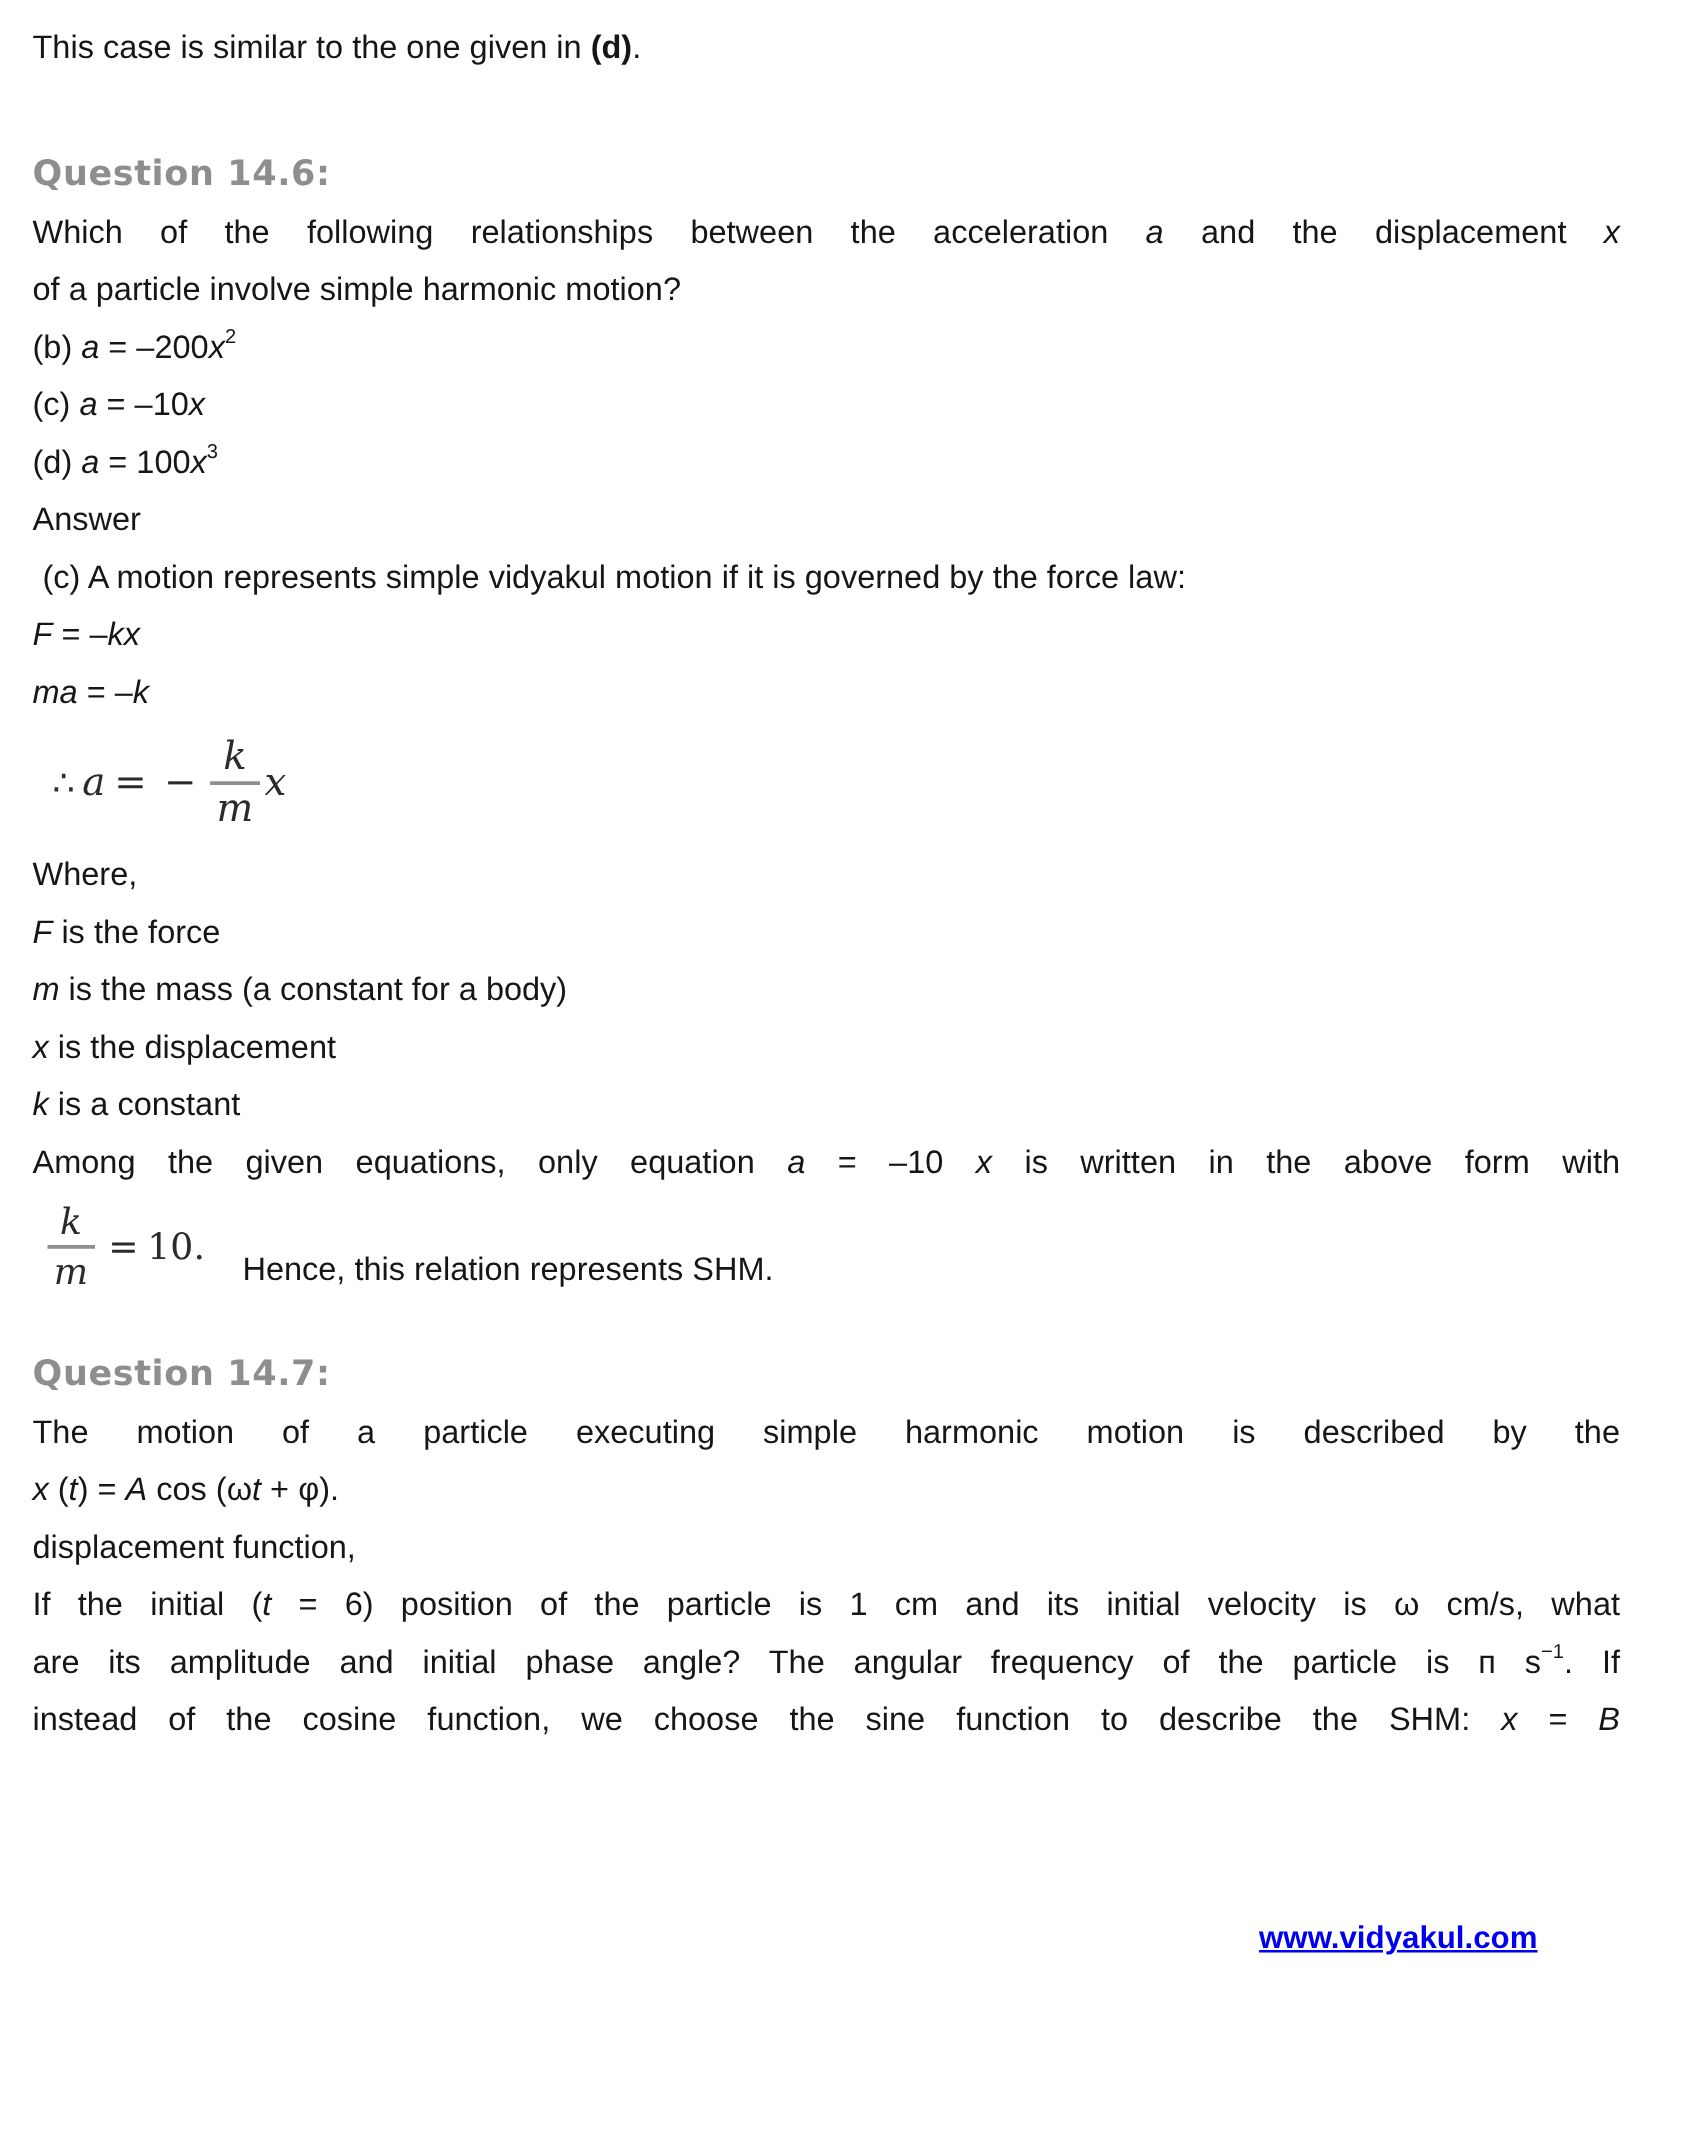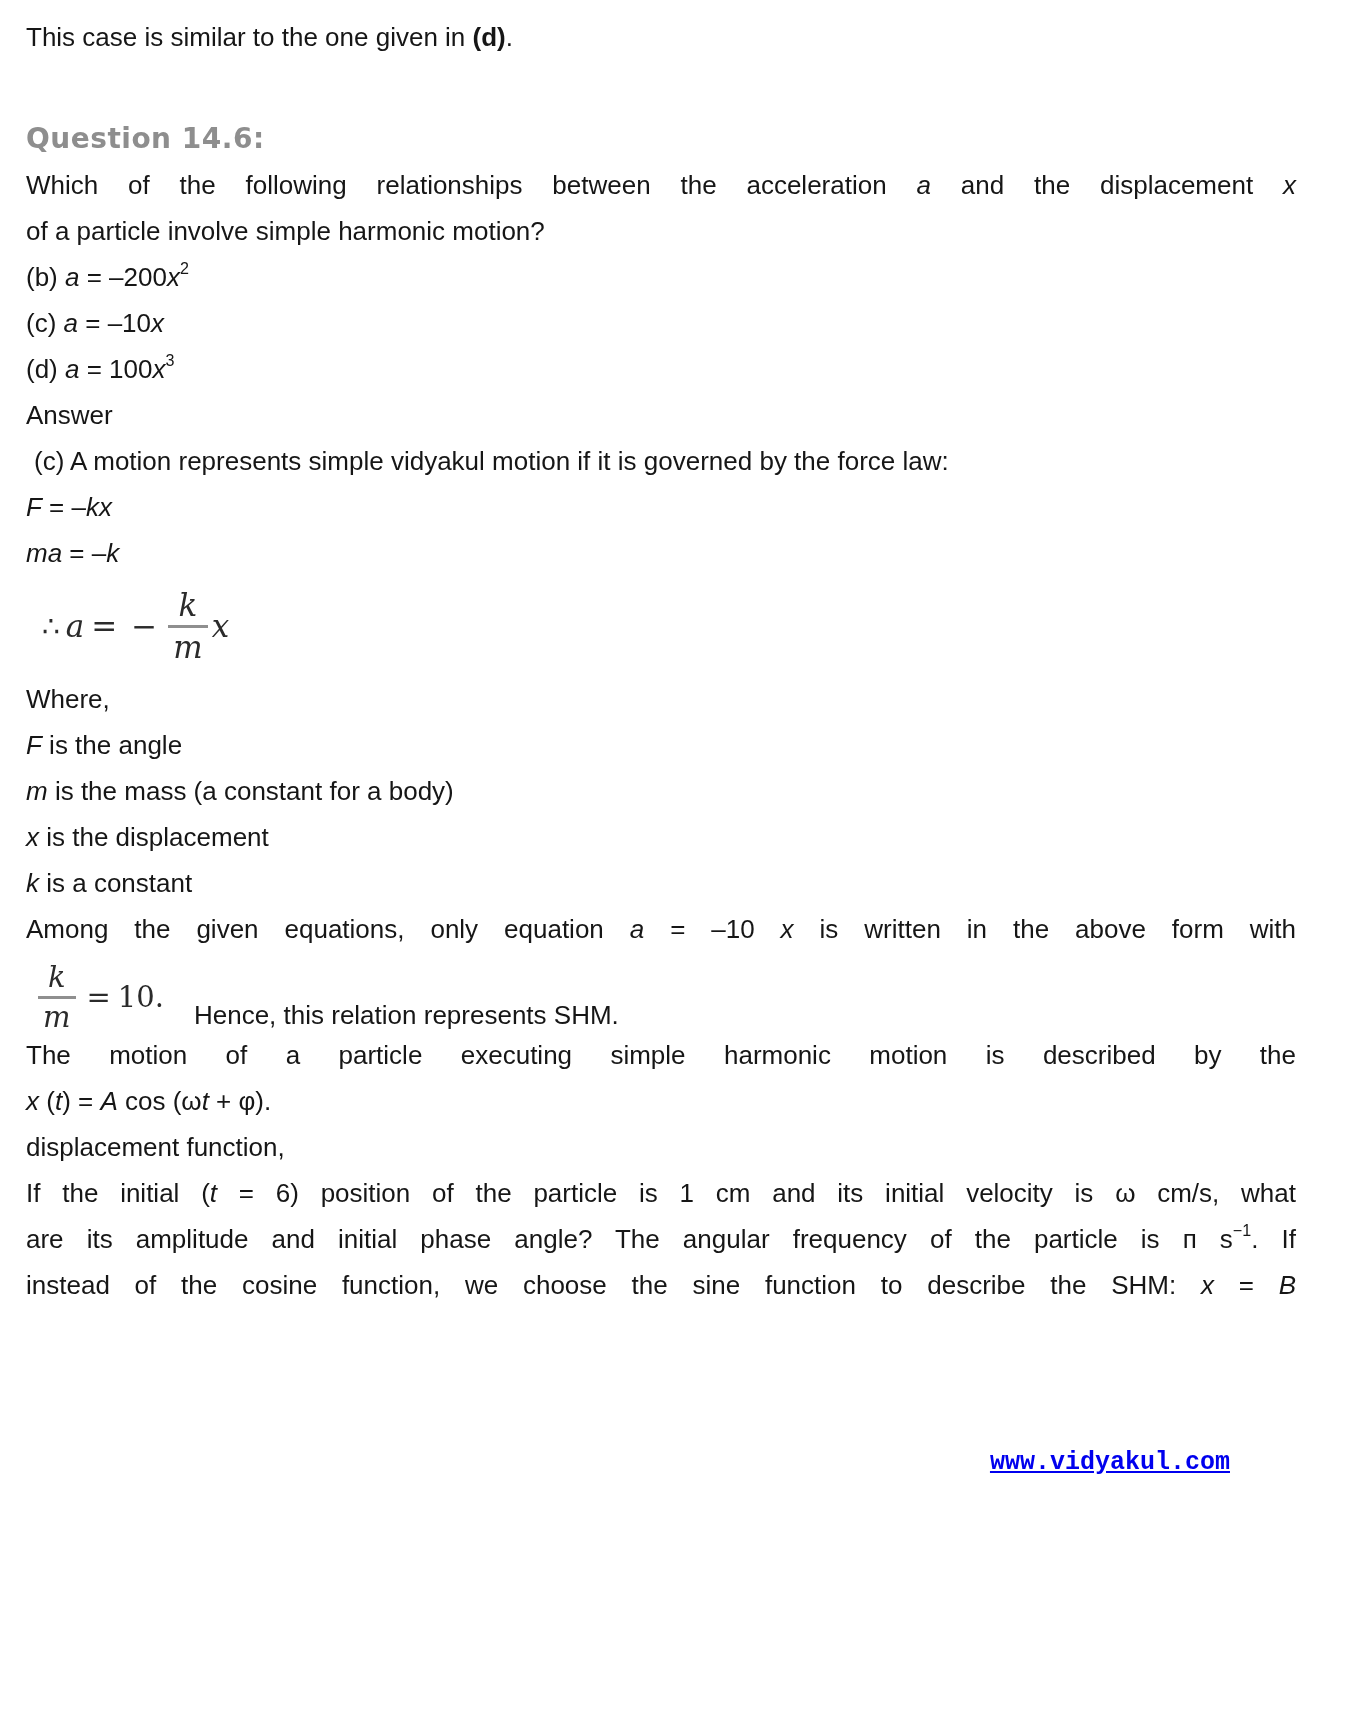--- a/index.html
+++ b/index.html
@@ -108,21 +108,20 @@
     margin:136px 66px 0 0;
     text-align:right;
     font-size:25px;
     line-height:32px;
   }
   .footer a{
     color:var(--link-color);
     font-weight:bold;
     text-decoration:underline;
     cursor:pointer;
-    font-family:Liberation Mono, monospace;
   }
 </style>
 </head>
 <body>
 
 <div class="content">
 
   <p class="line"><span>This case is similar to the one given in </span><span class="bd">(d)</span><span>.</span></p>
 
   <h2 class="qheading">Question 14.6:</h2>
@@ -147,40 +146,41 @@
     <span class="op">−</span>
     <span class="frac">
       <span class="num">k</span>
       <span class="bar"></span>
       <span class="den">m</span>
     </span>
     <span>x</span>
   </div>
 
   <p class="line">Where,</p>
-  <p class="line"><span class="it">F</span><span> is the angle</span></p>
+  <p class="line"><span class="it">F</span><span> is the force</span></p>
   <p class="line"><span class="it">m</span><span> is the mass (a constant for a body)</span></p>
   <p class="line"><span class="it">x</span><span> is the displacement</span></p>
   <p class="line"><span class="it">k</span><span> is a constant</span></p>
 
   <p class="line stretch"><span>Among the given equations, only equation </span><span class="it">a</span><span> = –10 </span><span class="it">x</span><span> is written in the above form with</span></p>
 
   <div class="eq2row">
     <div class="equation">
       <span class="frac">
         <span class="num">k</span>
         <span class="bar"></span>
         <span class="den">m</span>
       </span>
       <span class="op">=</span>
       <span class="roman">10.</span>
     </div>
     <p class="conclusion"><span>Hence, this relation represents SHM.</span></p>
   </div>
 
+  <h2 class="qheading second">Question 14.7:</h2>
 
   <p class="line stretch"><span>The motion of a particle executing simple harmonic motion is described by the</span></p>
   <p class="line"><span class="it">x</span><span> (</span><span class="it">t</span><span>) = </span><span class="it">A</span><span> cos (ω</span><span class="it">t</span><span> + φ).</span></p>
   <p class="line"><span>displacement function,</span></p>
   <p class="line stretch"><span>If the initial (</span><span class="it">t</span><span> = 6) position of the particle is 1 cm and its initial velocity is ω cm/s, what</span></p>
   <p class="line stretch"><span>are its amplitude and initial phase angle? The angular frequency of the particle is п s</span><sup>−1</sup><span>. If</span></p>
   <p class="line stretch"><span>instead of the cosine function, we choose the sine function to describe the SHM: </span><span class="it">x</span><span> = </span><span class="it">B</span></p>
 
   <p class="footer"><a>www.vidyakul.com</a></p>
 

